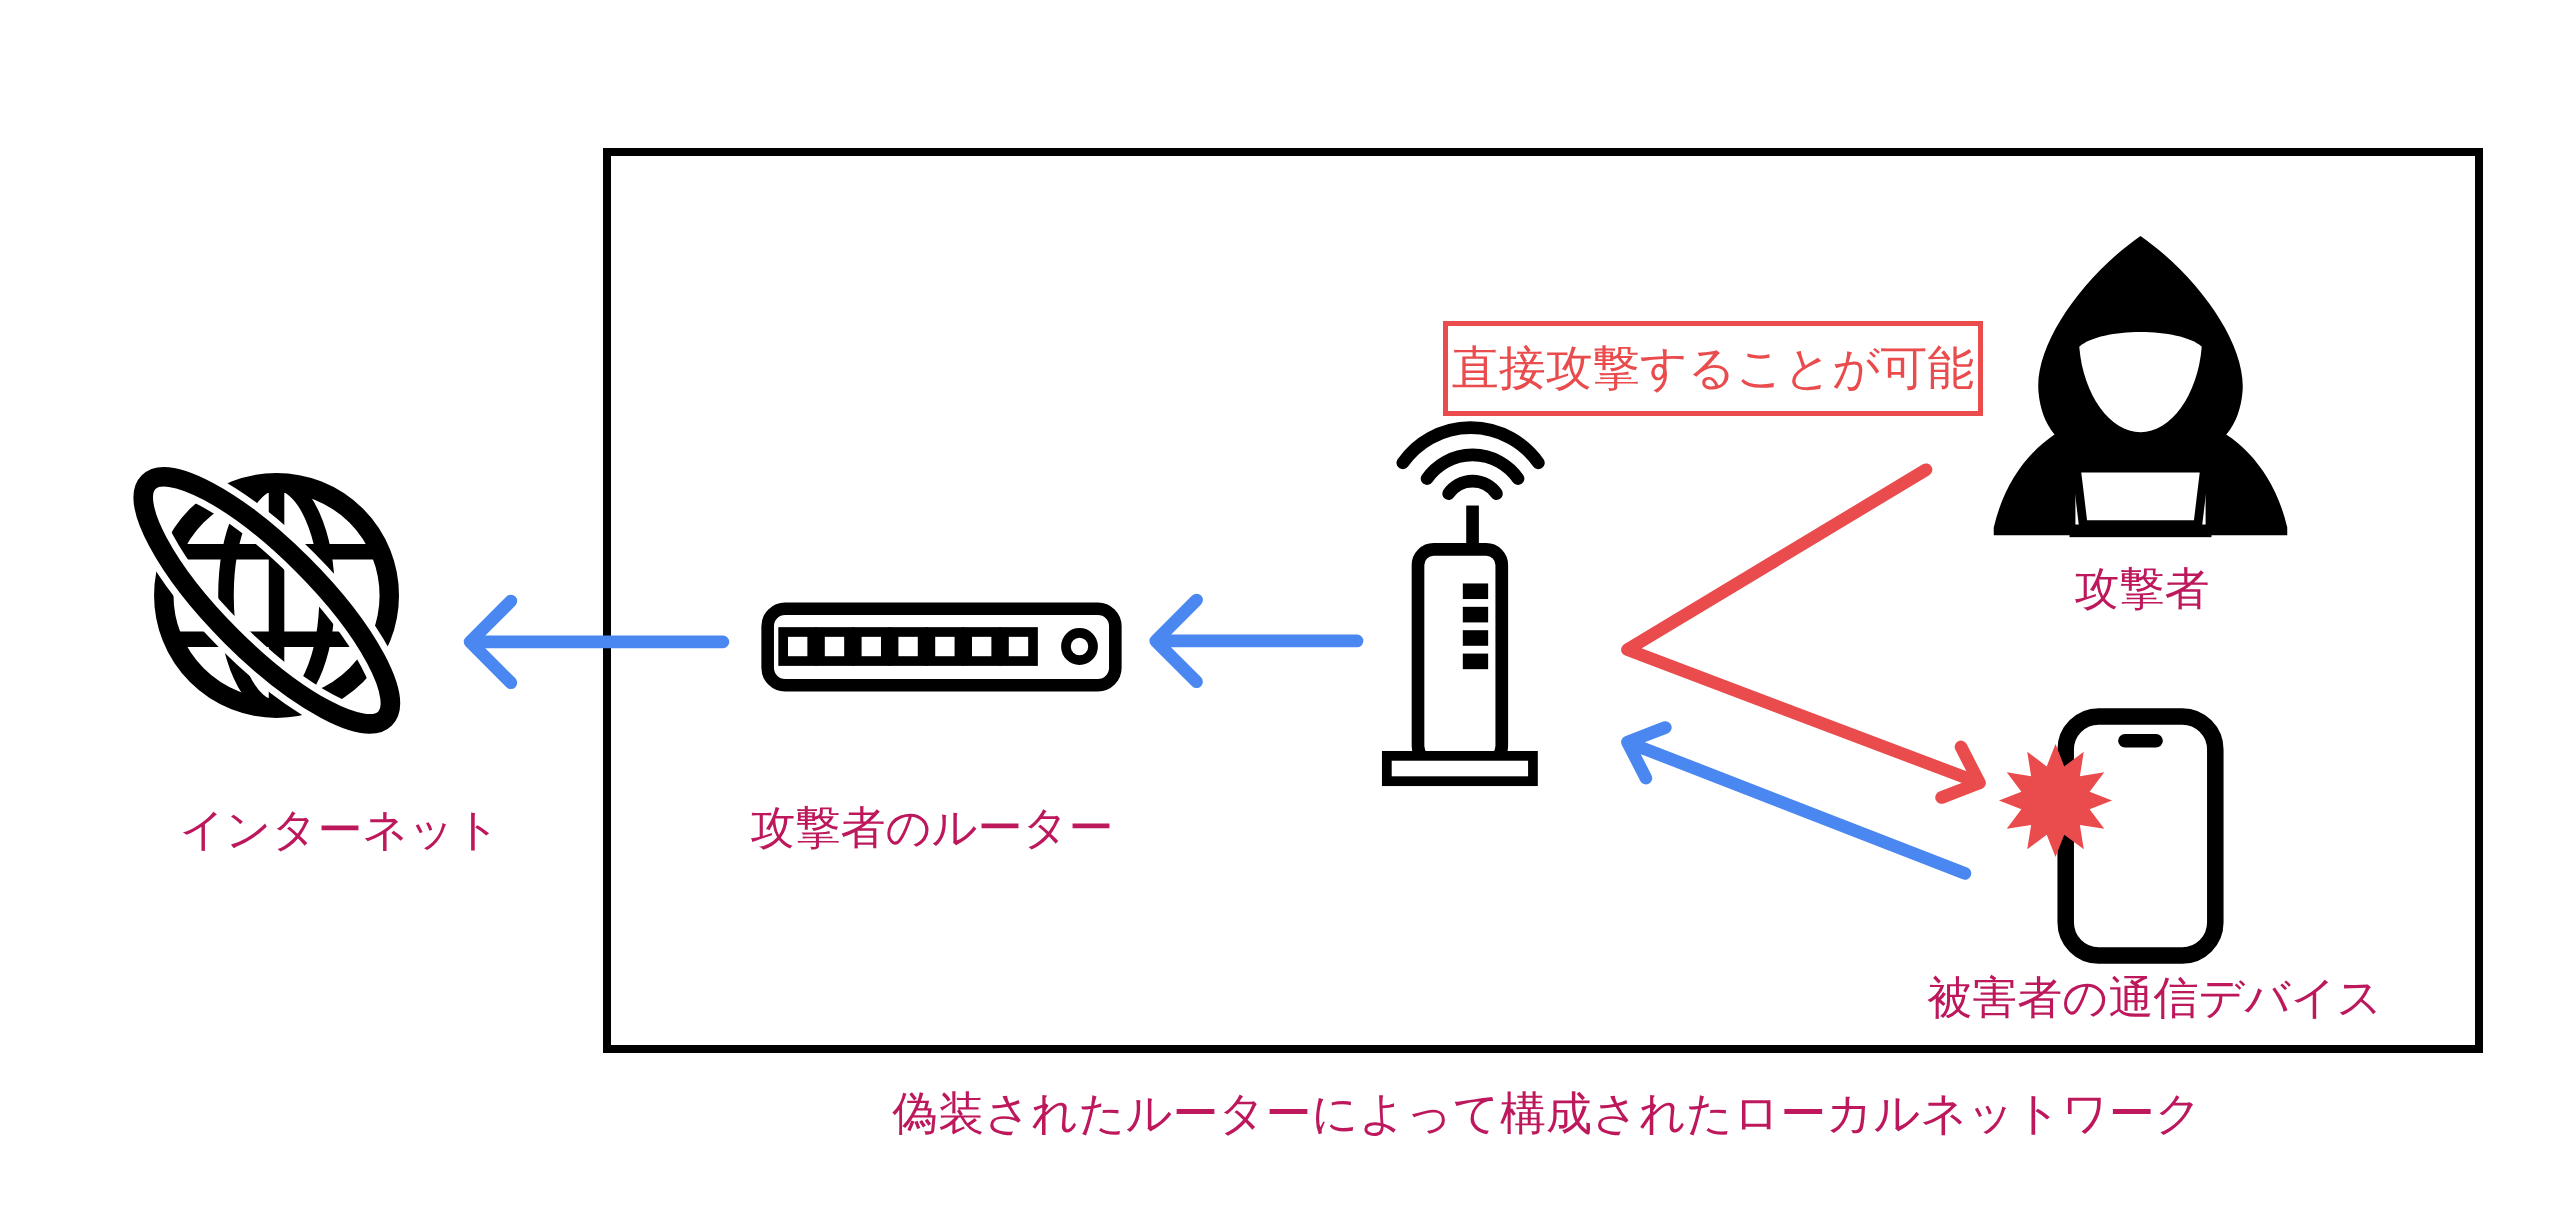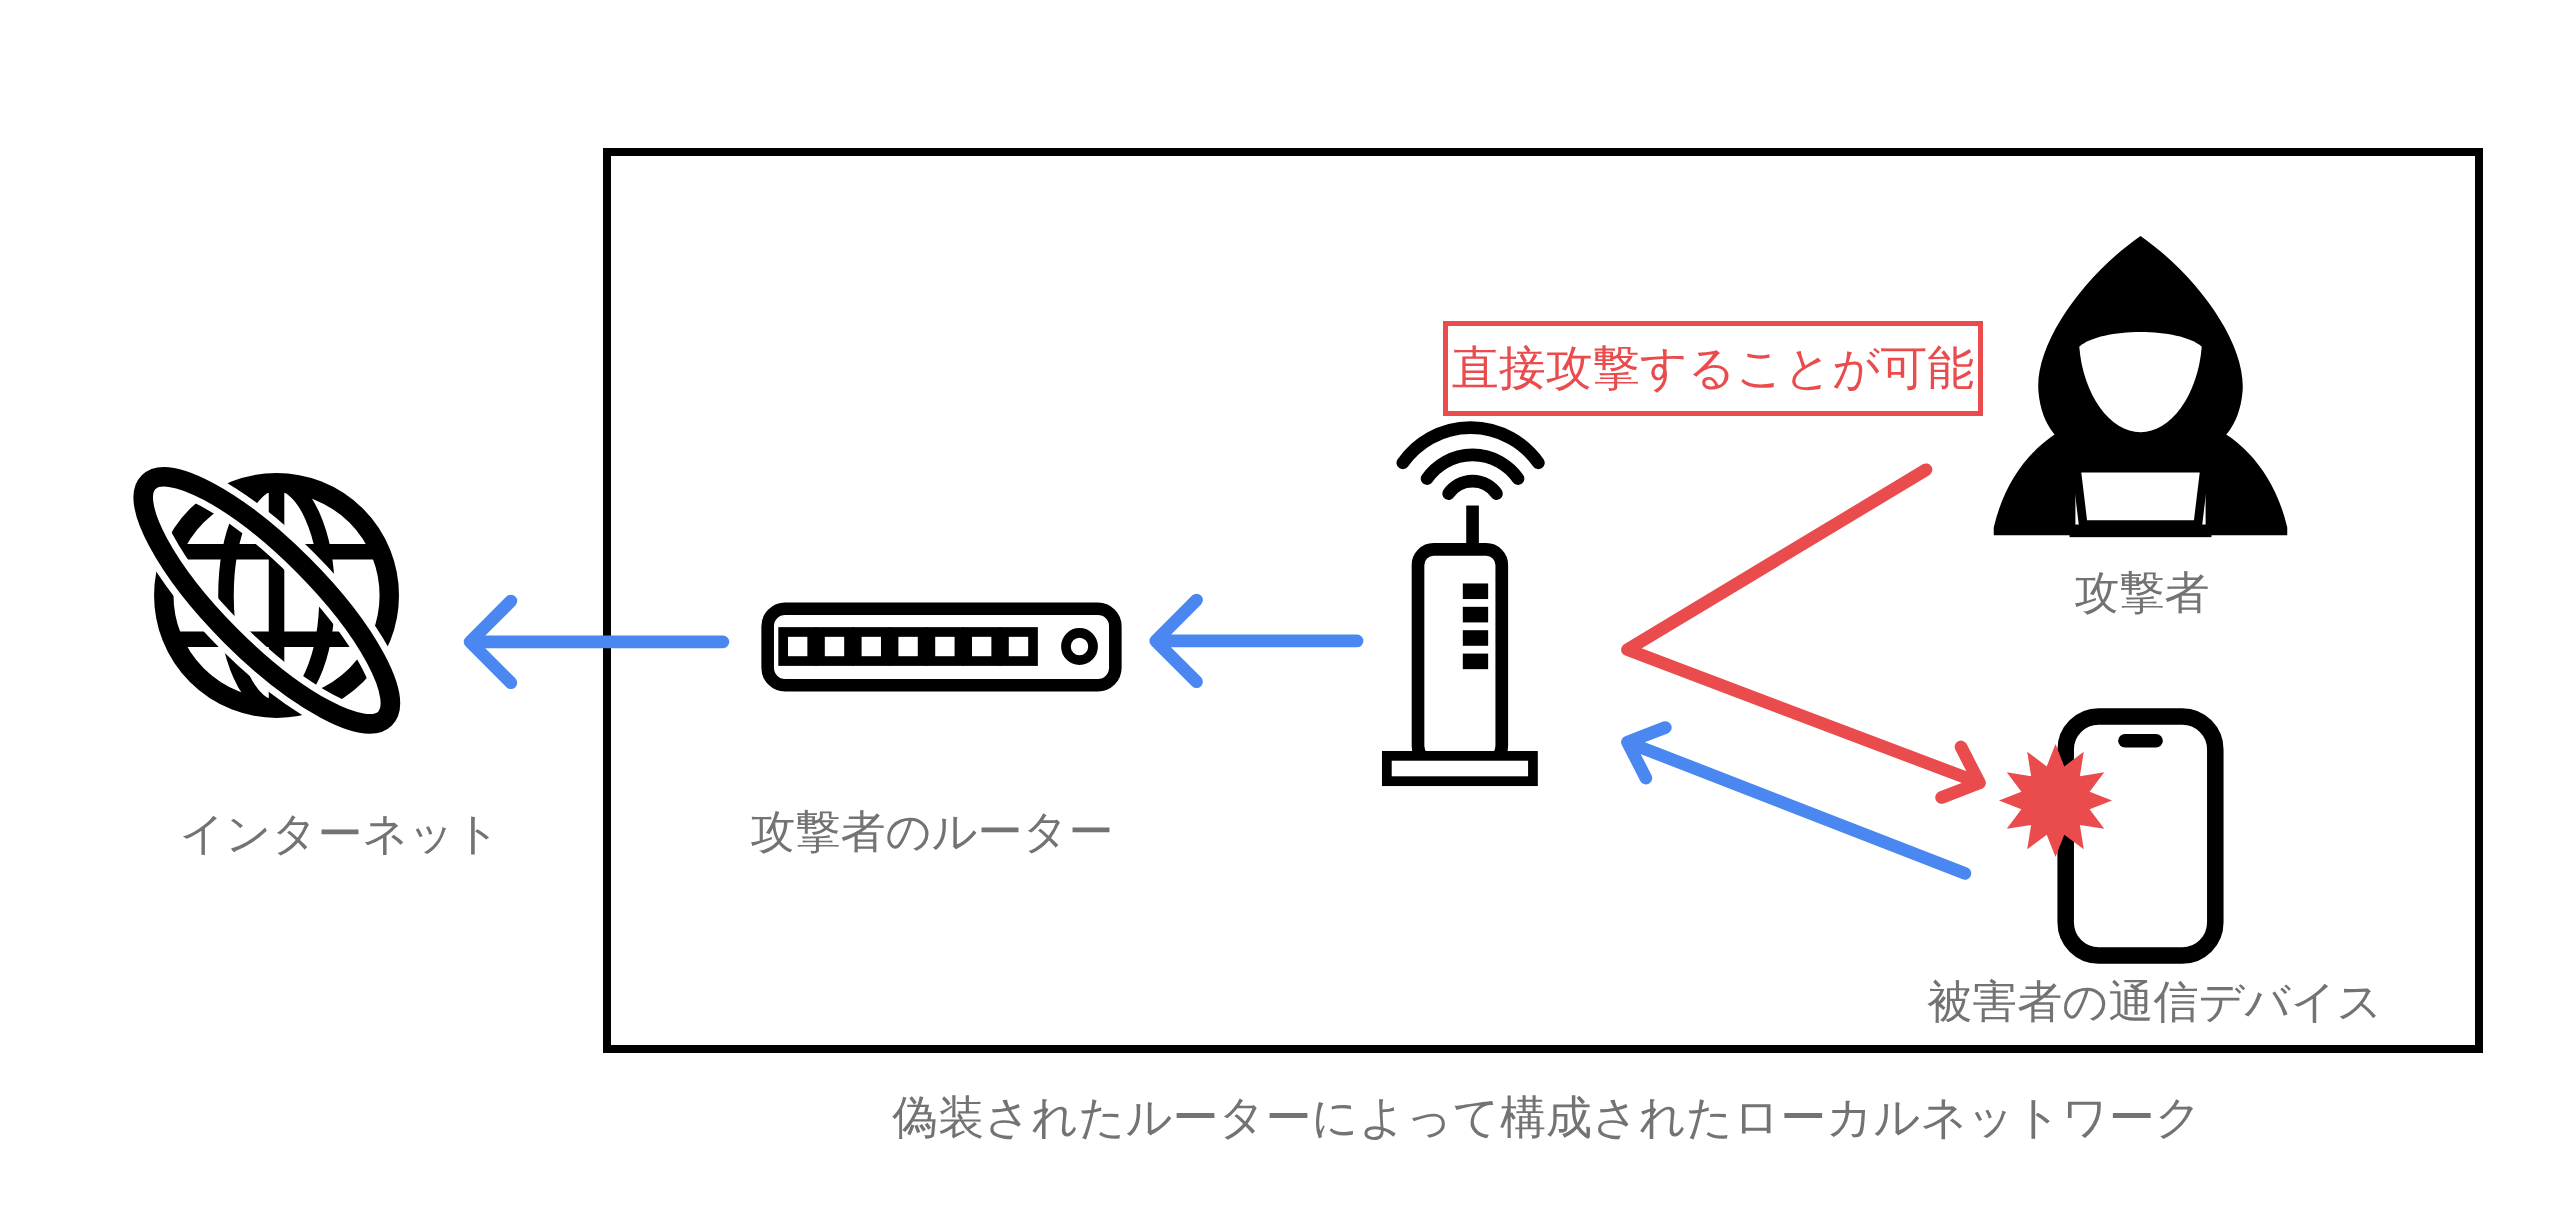--- a/index.html
+++ b/index.html
@@ -1,24 +1,24 @@
 <!DOCTYPE html>
 <html style="--blue: #4A87F0; --red: #EA4B4D; --black: #000000; --background: #FFFFFF;"><head>
 <meta charset="utf-8">
 <style>
   html,body{margin:0;padding:0;background:#fff;}
   .canvas{position:relative;width:2576px;height:1206px;overflow:hidden;
           background:var(--background,#ffffff);
-          font-family:Liberation Serif, serif;color:#000;}
+          font-family:Liberation Mono, monospace;color:#000;}
   .frame{position:absolute;left:603px;top:148px;width:1880px;height:905px;
          border:8.8px solid var(--black,#000);box-sizing:border-box;background:transparent;}
   .icon{position:absolute;}
   .icon svg{display:block;overflow:visible;}
   .label{position:absolute;transform:translateX(-50%);white-space:nowrap;
-         font-size:45px;line-height:1.2;color:#737373;text-align:right;}
+         font-size:45px;line-height:1.2;color:#be185d;text-align:right;}
   .caption-label{font-size:46px;}
   .callout{position:absolute;left:1443px;top:321px;width:540px;height:95px;
            box-sizing:border-box;border:5.8px solid var(--red,#ea4b4d);
            color:var(--red,#ea4b4d);background:#fff;
            display:flex;align-items:center;justify-content:center;
            font-size:47px;white-space:nowrap;}
   .arrows{position:absolute;left:0;top:0;pointer-events:none;}
 </style>
 </head>
 <body>

